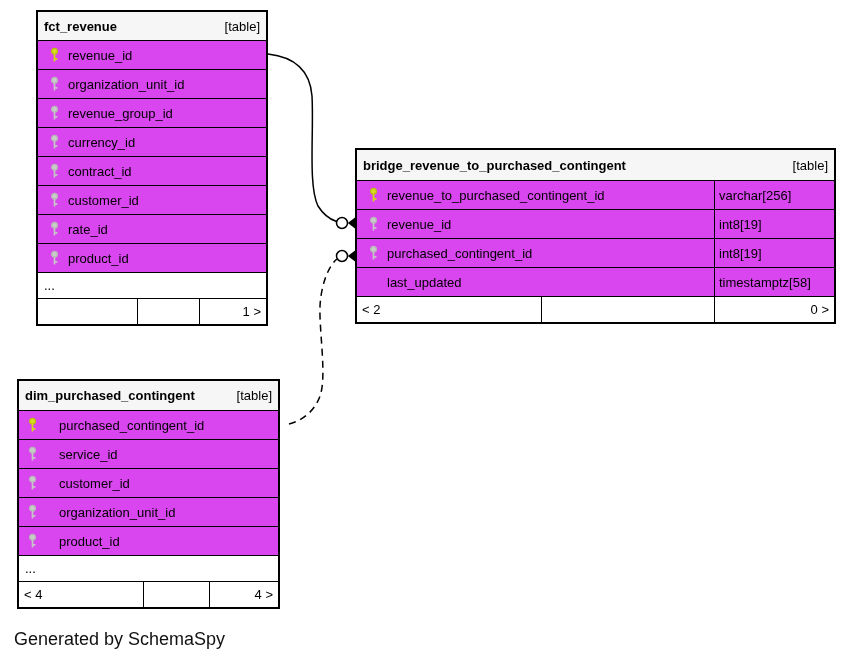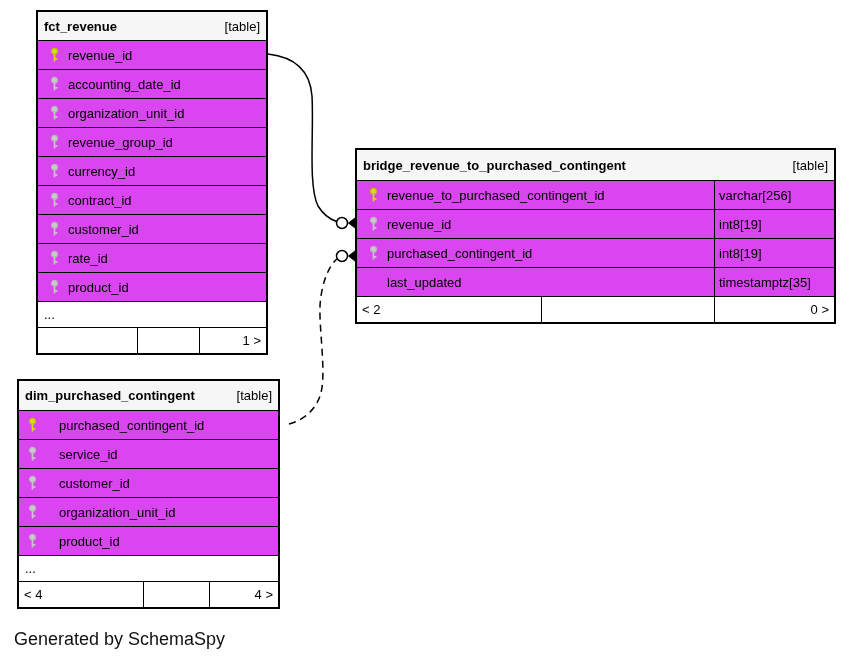--- a/index.html
+++ b/index.html
@@ -120,27 +120,20 @@
           <circle cx="5.5" cy="4.2" r="2.9"></circle>
           <path d="M5.5 7 V14.6 M5.5 11.8 H8.4"></path>
         </svg>
       <span class="cname">revenue_id</span>
     </div>
     <div class="row">
       <svg class="keyicon ml11 fk" viewBox="0 0 11 16">
           <circle cx="5.5" cy="4.2" r="2.9"></circle>
           <path d="M5.5 7 V14.6 M5.5 11.8 H8.4"></path>
         </svg>
-      <span class="cname">accounting_date_id</span>
-    </div>
-    <div class="row">
-      <svg class="keyicon ml11 fk" viewBox="0 0 11 16">
-          <circle cx="5.5" cy="4.2" r="2.9"></circle>
-          <path d="M5.5 7 V14.6 M5.5 11.8 H8.4"></path>
-        </svg>
       <span class="cname">organization_unit_id</span>
     </div>
     <div class="row">
       <svg class="keyicon ml11 fk" viewBox="0 0 11 16">
           <circle cx="5.5" cy="4.2" r="2.9"></circle>
           <path d="M5.5 7 V14.6 M5.5 11.8 H8.4"></path>
         </svg>
       <span class="cname">revenue_group_id</span>
     </div>
     <div class="row">
@@ -222,21 +215,21 @@
       <span class="type-cell">int8[19]</span>
     </div>
     <div class="row">
       <span class="name-cell">
         <svg class="keyicon ml11 nokey" viewBox="0 0 11 16">
             <circle cx="5.5" cy="4.2" r="2.9"></circle>
             <path d="M5.5 7 V14.6 M5.5 11.8 H8.4"></path>
           </svg>
         <span class="cname">last_updated</span>
       </span>
-      <span class="type-cell">timestamptz[35]</span>
+      <span class="type-cell">timestamptz[58]</span>
     </div>
     <div class="tfoot">
       <span class="c c-left">&lt; 2</span>
       <span class="c c-mid"></span>
       <span class="c c-right">0 &gt;</span>
     </div>
   </div>
 
   <div class="tbl" id="tbl-dim">
     <div class="tbl-header">

